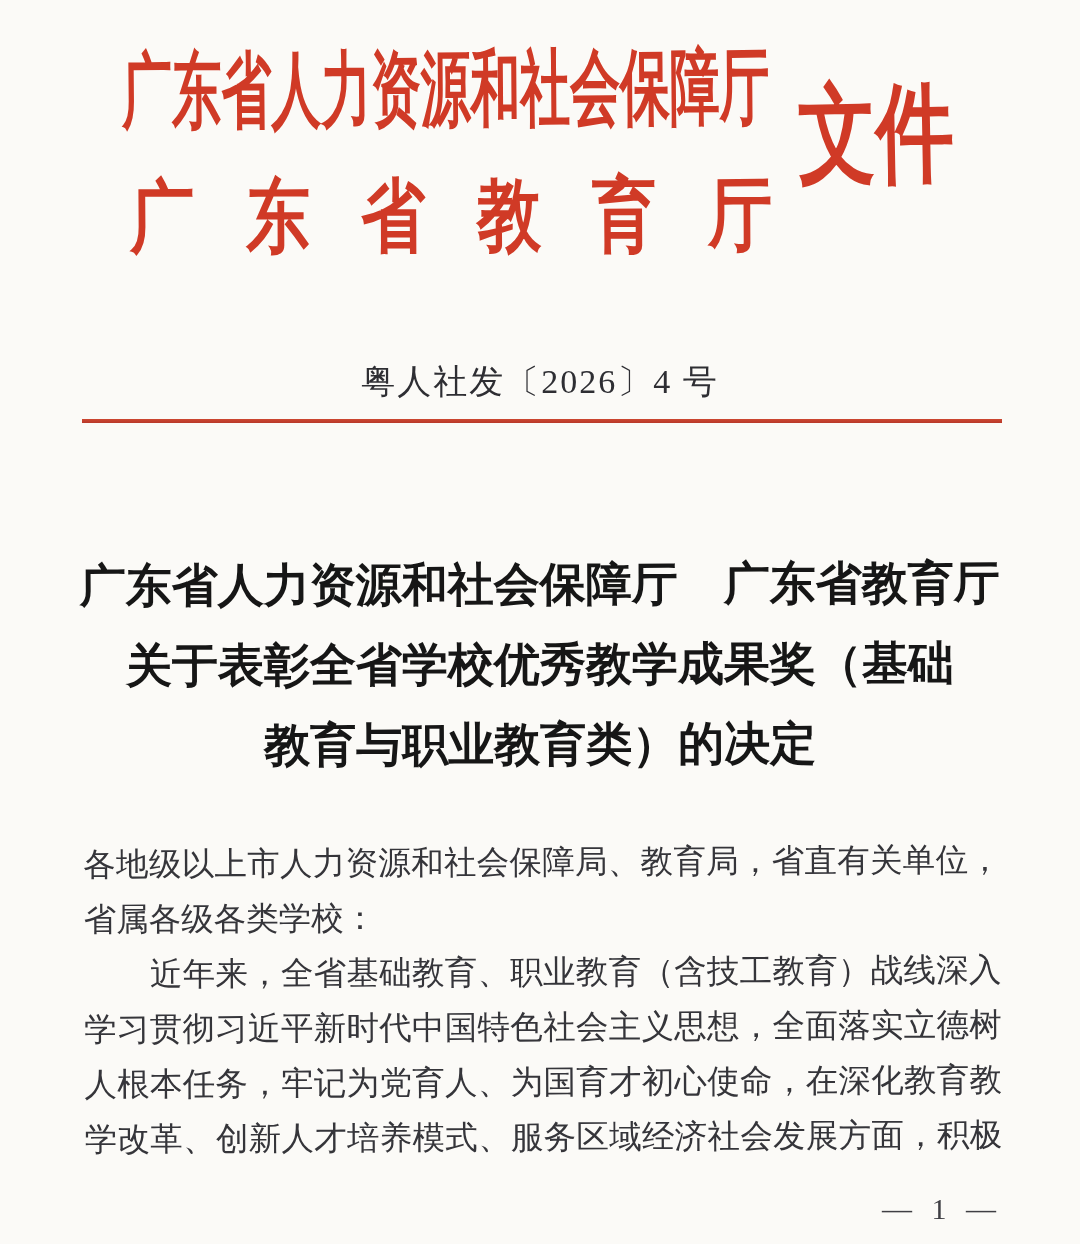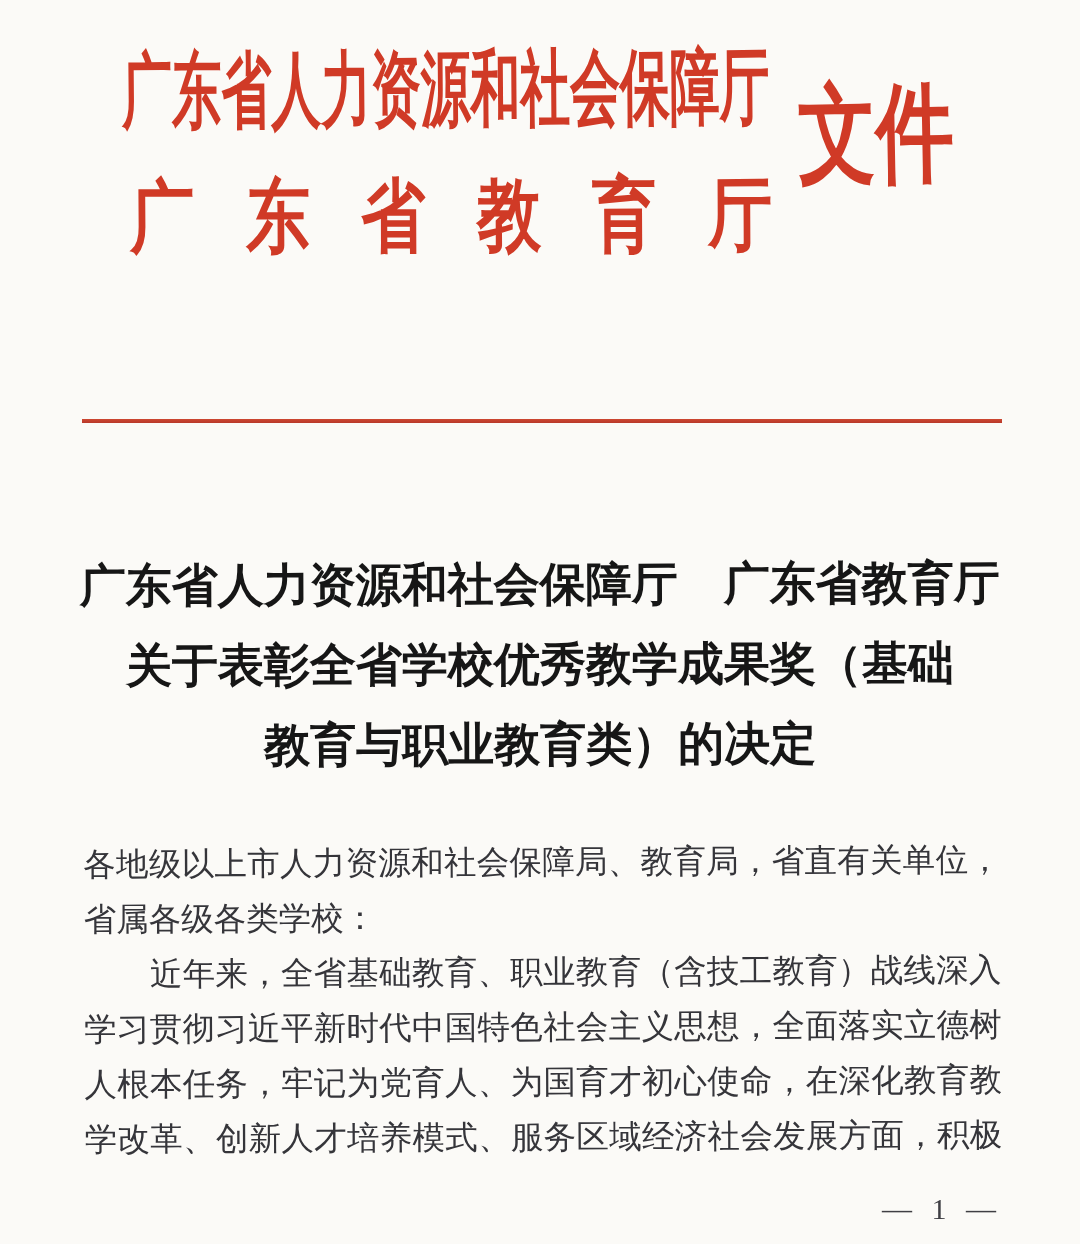--- a/index.html
+++ b/index.html
@@ -101,20 +101,21 @@
       <span>广</span>
       <span>东</span>
       <span>省</span>
       <span>教</span>
       <span>育</span>
       <span>厅</span>
     </div>
 
   <div class="doc-mark">文件</div>
 
+  <div class="doc-number">粤人社发〔2026〕4 号</div>
 
   <div class="red-rule"></div>
 
   <div class="title">
     <div class="title-line">广东省人力资源和社会保障厅　广东省教育厅</div>
     <div class="title-line">关于表彰全省学校优秀教学成果奖（基础</div>
     <div class="title-line">教育与职业教育类）的决定</div>
   </div>
 
   <div class="body-text">

